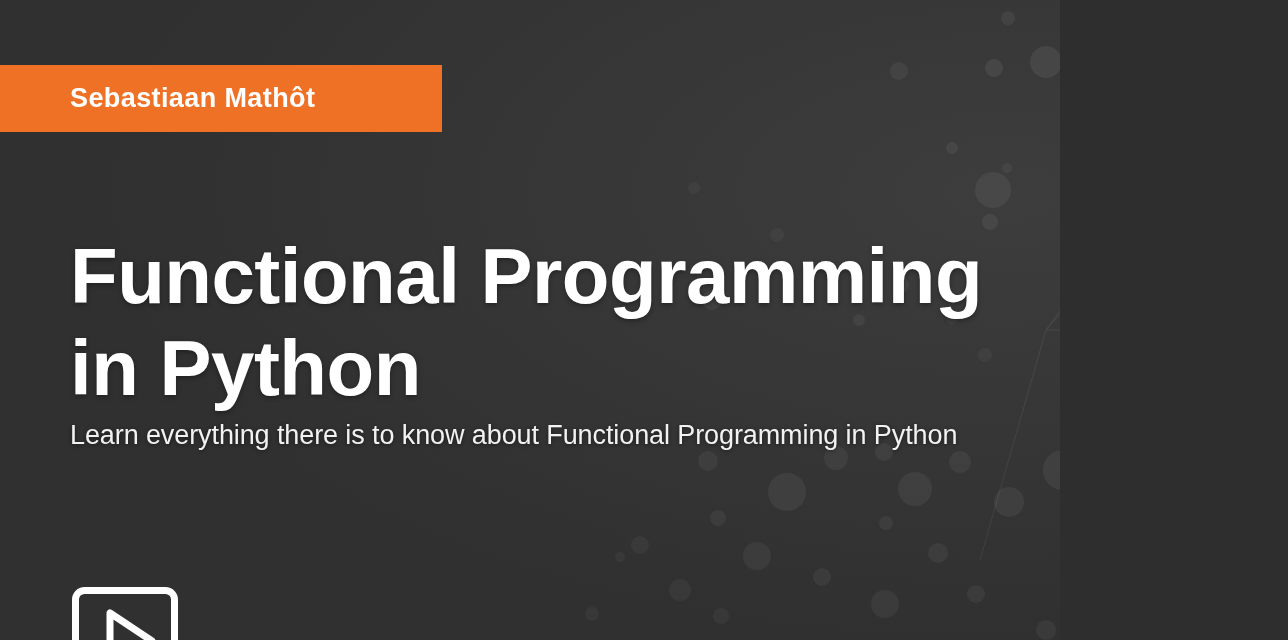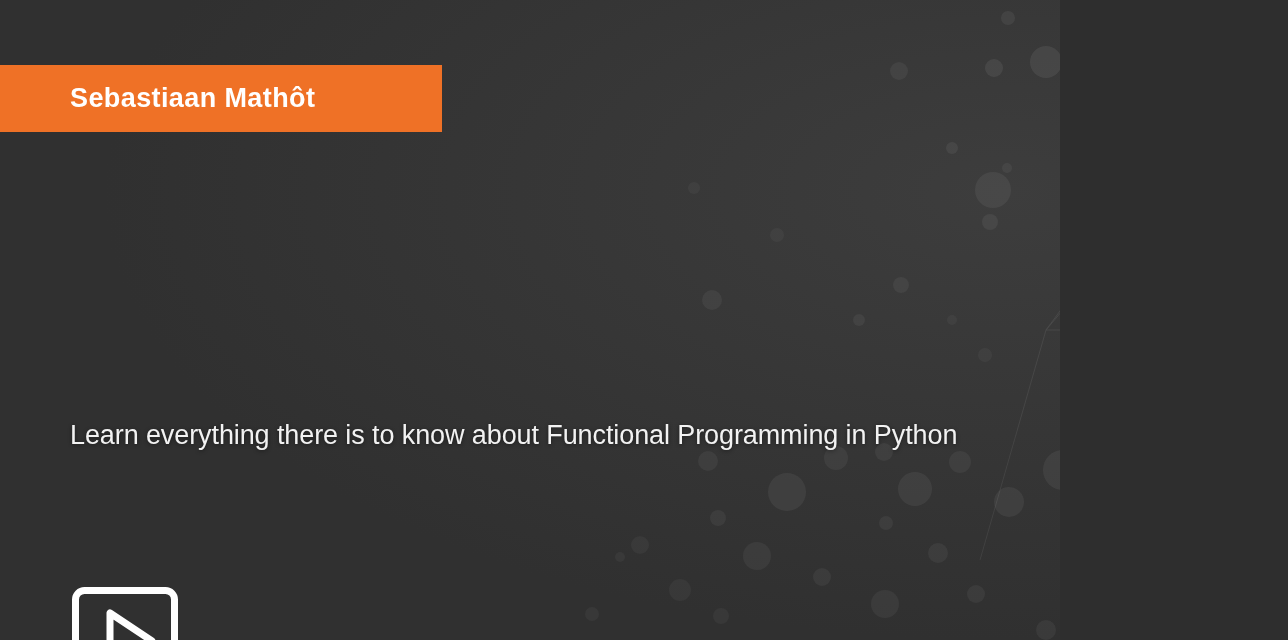--- a/index.html
+++ b/index.html
@@ -193,20 +193,22 @@
         <circle cx="694" cy="188" r="6" opacity="0.04"></circle>
         <circle cx="1046" cy="630" r="10" opacity="0.05"></circle>
         <circle cx="592" cy="614" r="7" opacity="0.04"></circle>
       </g>
   </svg>
 
   <div id="author-band">
     <span id="author-name">Sebastiaan Mathôt</span>
   </div>
 
+  <h1 id="course-title">Functional Programming
+in Python</h1>
 
   <p id="course-subtitle">Learn everything there is to know about Functional Programming in Python</p>
 
   <svg id="play-badge" viewBox="0 0 106 80" fill="none" aria-hidden="true">
     <rect x="3.5" y="3.5" width="99" height="93" rx="9" ry="9" stroke="#ffffff" stroke-width="7" fill="none"></rect>
     <path d="M38 26 L38 82 L80 54 Z" stroke="#ffffff" stroke-width="7" stroke-linejoin="round" fill="none"></path>
   </svg>
 
 
 </div>

